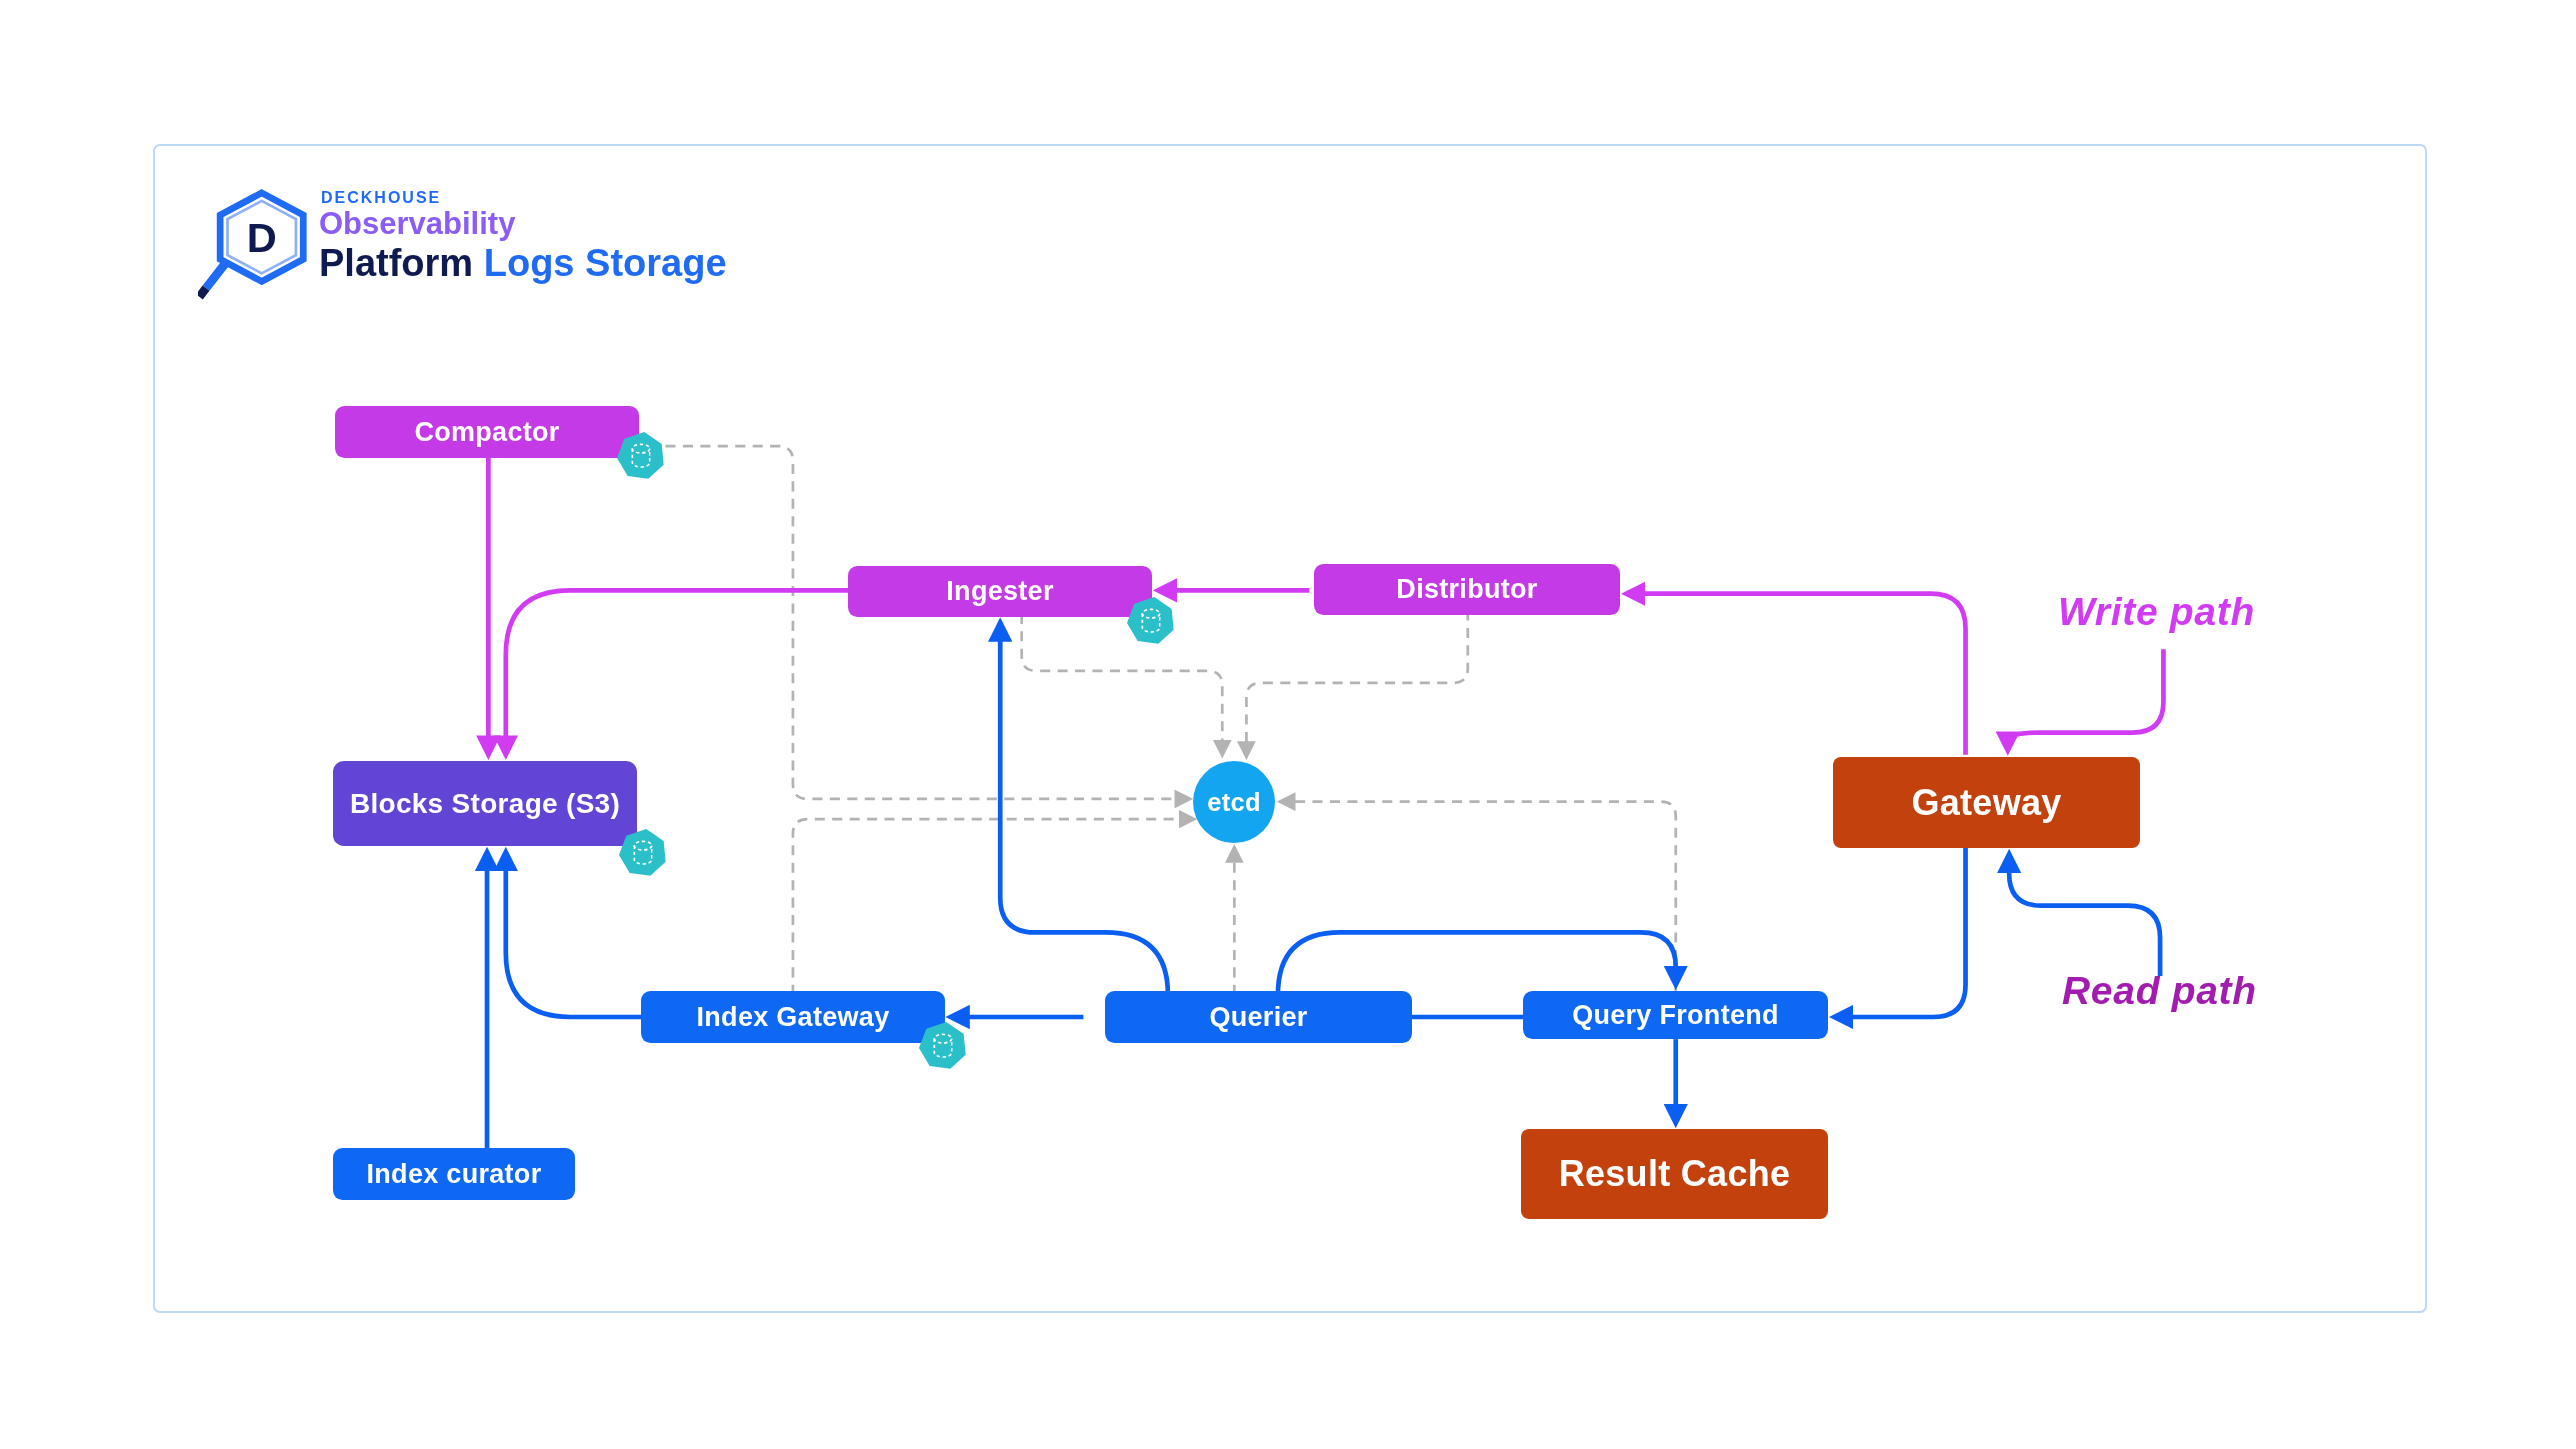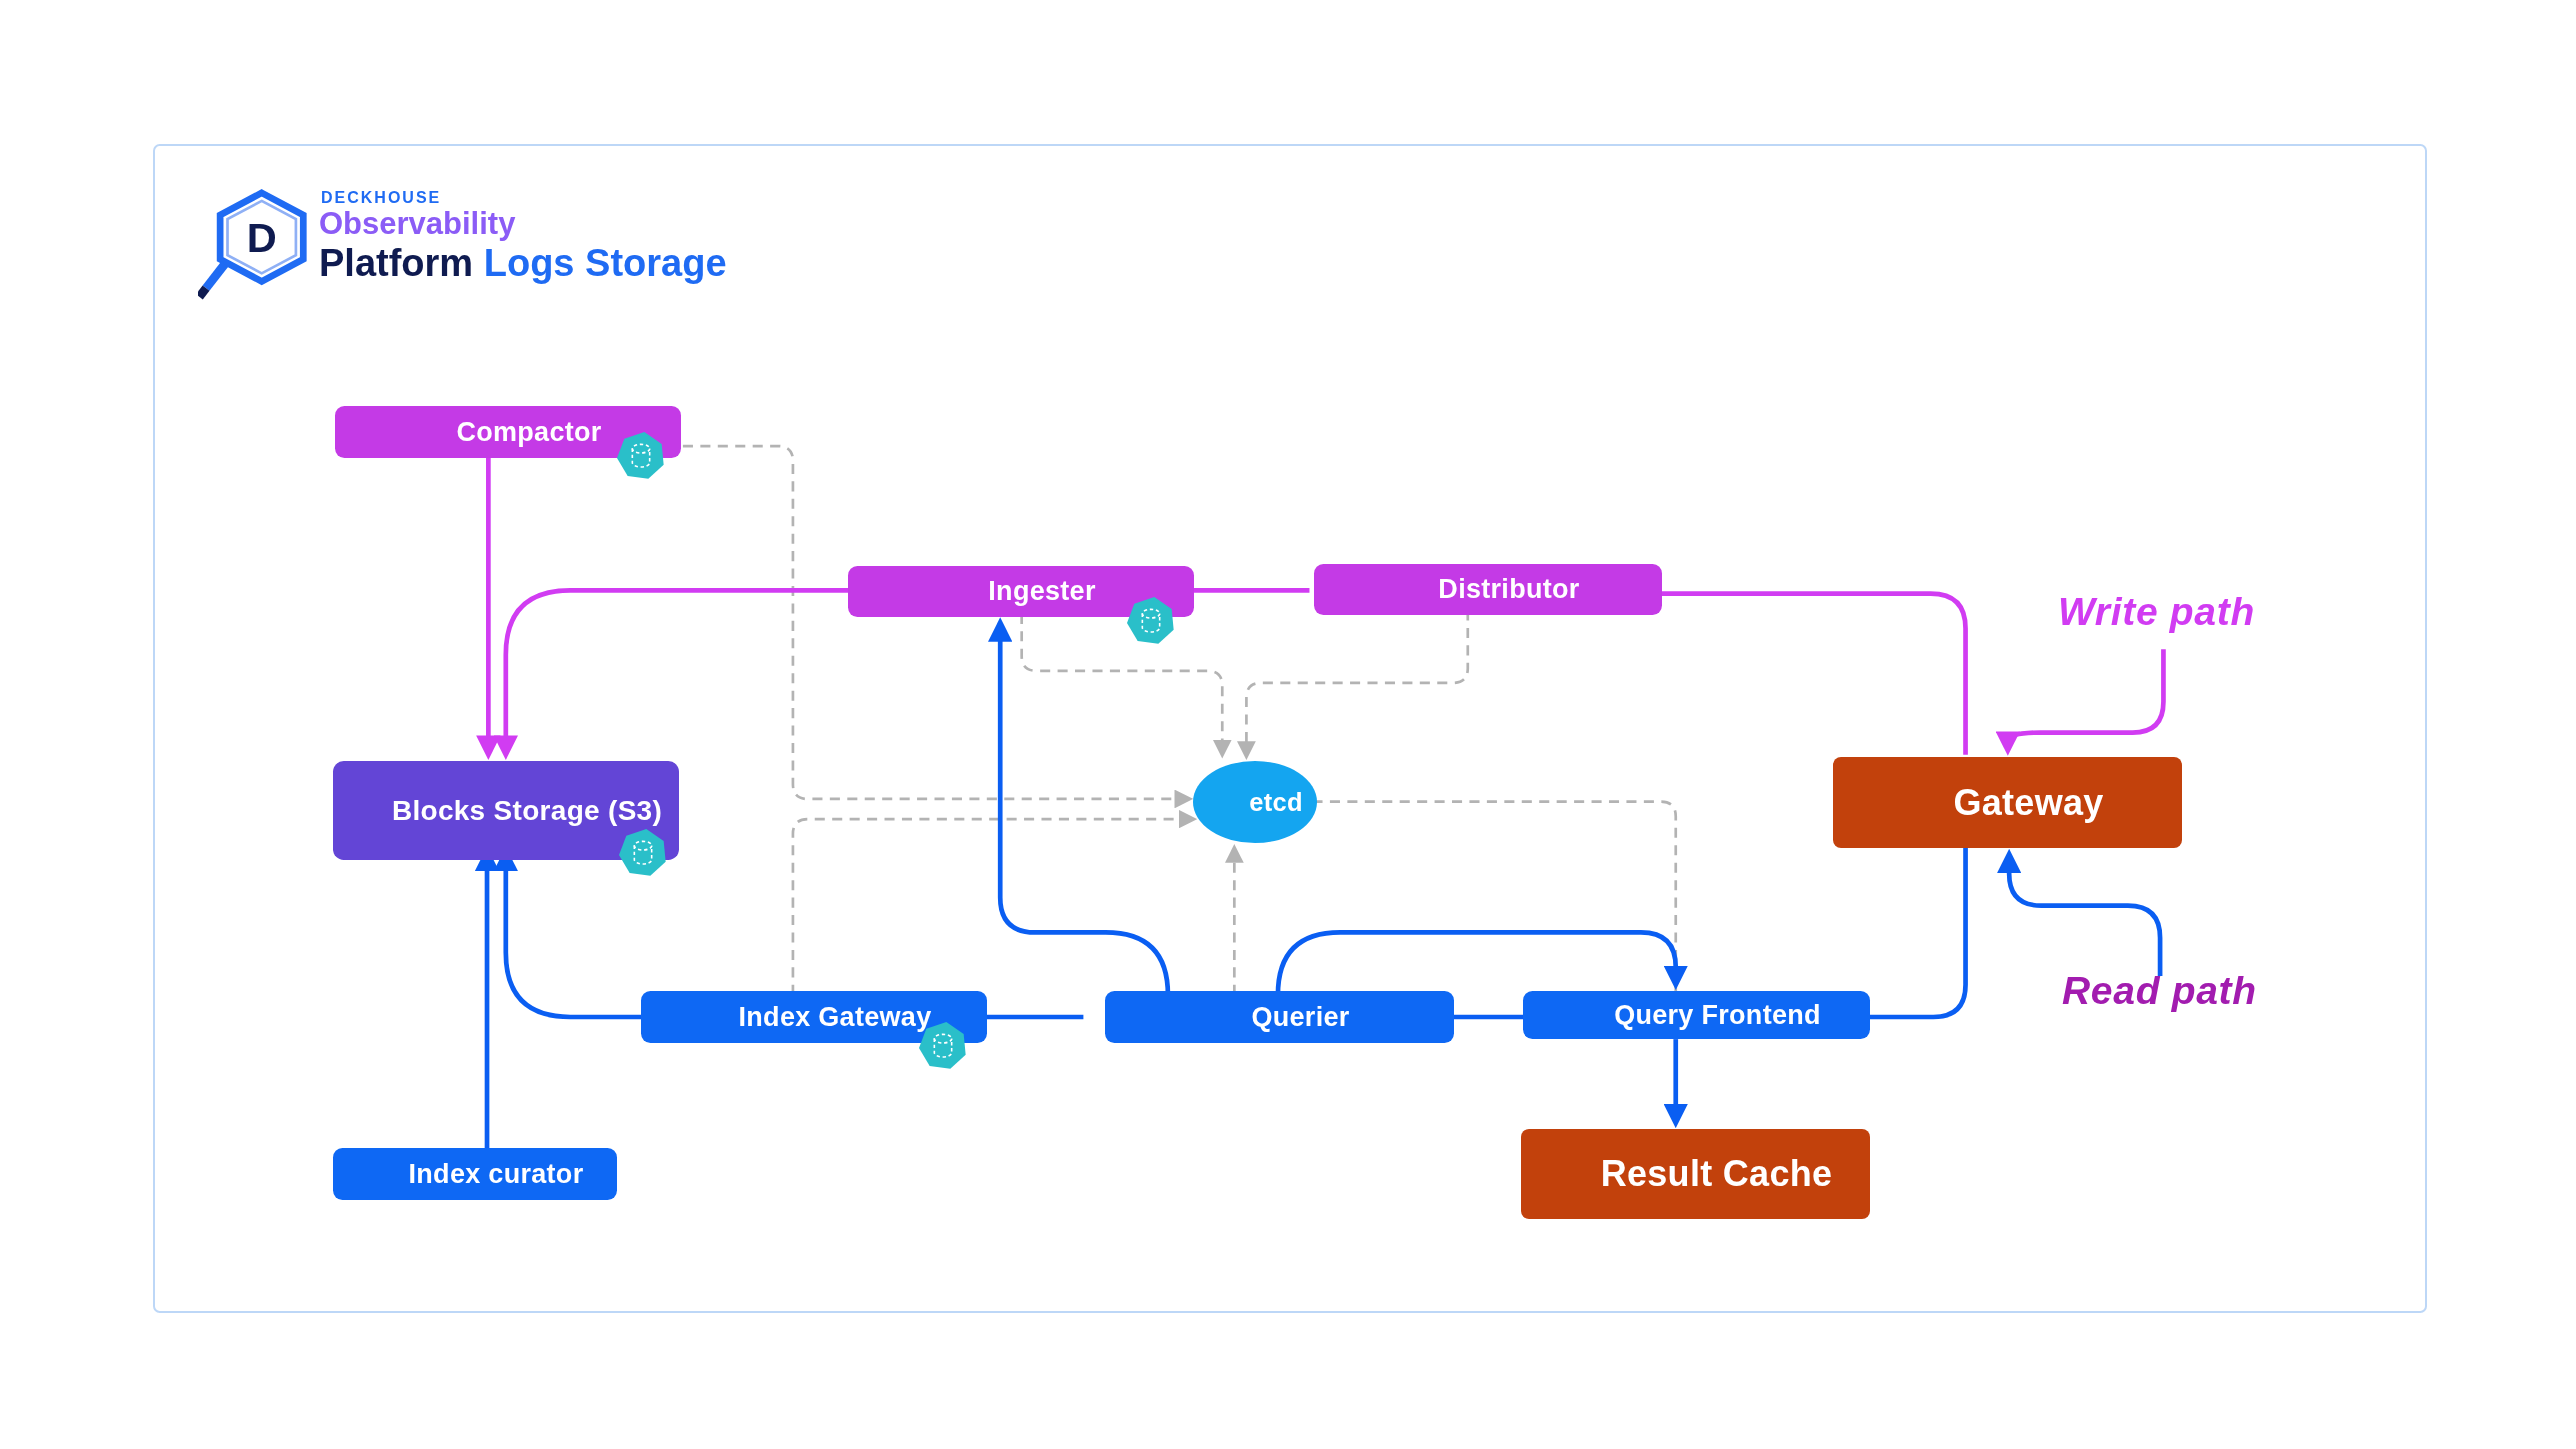--- a/index.html
+++ b/index.html
@@ -3,21 +3,21 @@
 <meta charset="utf-8">
 <style>
   html,body{margin:0;padding:0;background:#ffffff;}
   body{width:2576px;height:1449px;position:relative;overflow:hidden;
        font-family:"Liberation Sans", sans-serif;}
   .frame{position:absolute;left:153px;top:144px;width:2270px;height:1165px;
          border:2px solid #bdd7f7;border-radius:6.7px;background:#ffffff;z-index:0;}
   #wires{position:absolute;left:0;top:0;z-index:1;}
   .node{position:absolute;display:flex;align-items:center;justify-content:center;
         color:#ffffff;font-size:27px;font-weight:bold;border-radius:9.4px;z-index:2;
-        letter-spacing:0.3px;padding-left:42px;}
+        letter-spacing:0.3px;}
   .magenta{background:#c43ae6;}
   .blue{background:#0e68f4;}
   .purple{background:#6345d6;border-radius:10.7px;font-size:28px;}
   .dark{background:#c2410c;border-radius:8px;font-size:36px;}
   .etcd{background:#14a5f0;border-radius:50%;font-size:25.5px;font-weight:bold;}
   .badge{position:absolute;width:48px;height:48px;z-index:3;}
   .pathlabel{position:absolute;font-size:39px;font-style:italic;font-weight:bold;
              z-index:4;letter-spacing:0.7px;}
   .write{color:#d13cf2;}
   .read{color:#a21caf;}
@@ -79,21 +79,21 @@
     <path d="M 1905 1483 Q 1905 1390 1998 1390 L 2446 1390 Q 2498 1390 2498 1442 V 1463" marker-end="url(#ab)"></path>
     <path d="M 2930 1258 V 1468 Q 2930 1516 2882 1516 L 2739 1516" marker-end="url(#ab)"></path>
     <path d="M 3220 1455 V 1398 Q 3220 1350 3172 1350 L 3043 1350 Q 2995 1350 2995 1302 V 1278" marker-end="url(#ab)"></path>
     <path d="M 2498 1549 V 1669" marker-end="url(#ab)"></path>
   </g>
 </svg>
 
 <div class="node magenta" style="left:335px;top:406px;width:304px;height:52px;">Compactor</div>
 <div class="node magenta" style="left:848px;top:566px;width:304px;height:51px;">Ingester</div>
 <div class="node magenta" style="left:1314px;top:564px;width:306px;height:51px;">Distributor</div>
-<div class="node purple" style="left:333px;top:761px;width:304px;height:99px;">Blocks Storage (S3)</div>
+<div class="node purple" style="left:333px;top:761px;width:304px;height:85px;">Blocks Storage (S3)</div>
 <div class="node etcd" style="left:1193px;top:761px;width:82px;height:82px;">etcd</div>
 <div class="node dark" style="left:1833px;top:757px;width:307px;height:91px;">Gateway</div>
 <div class="node blue" style="left:641px;top:991px;width:304px;height:52px;">Index Gateway</div>
 <div class="node blue" style="left:1105px;top:991px;width:307px;height:52px;">Querier</div>
 <div class="node blue" style="left:1523px;top:991px;width:305px;height:48px;">Query Frontend</div>
 <div class="node blue" style="left:333px;top:1148px;width:242px;height:52px;">Index curator</div>
 <div class="node dark" style="left:1521px;top:1129px;width:307px;height:90px;">Result Cache</div>
 
 <svg class="badge" style="left:617px;top:432px;" viewBox="0 0 72 72" width="48" height="48">
     <use href="#dbbadge"></use>

